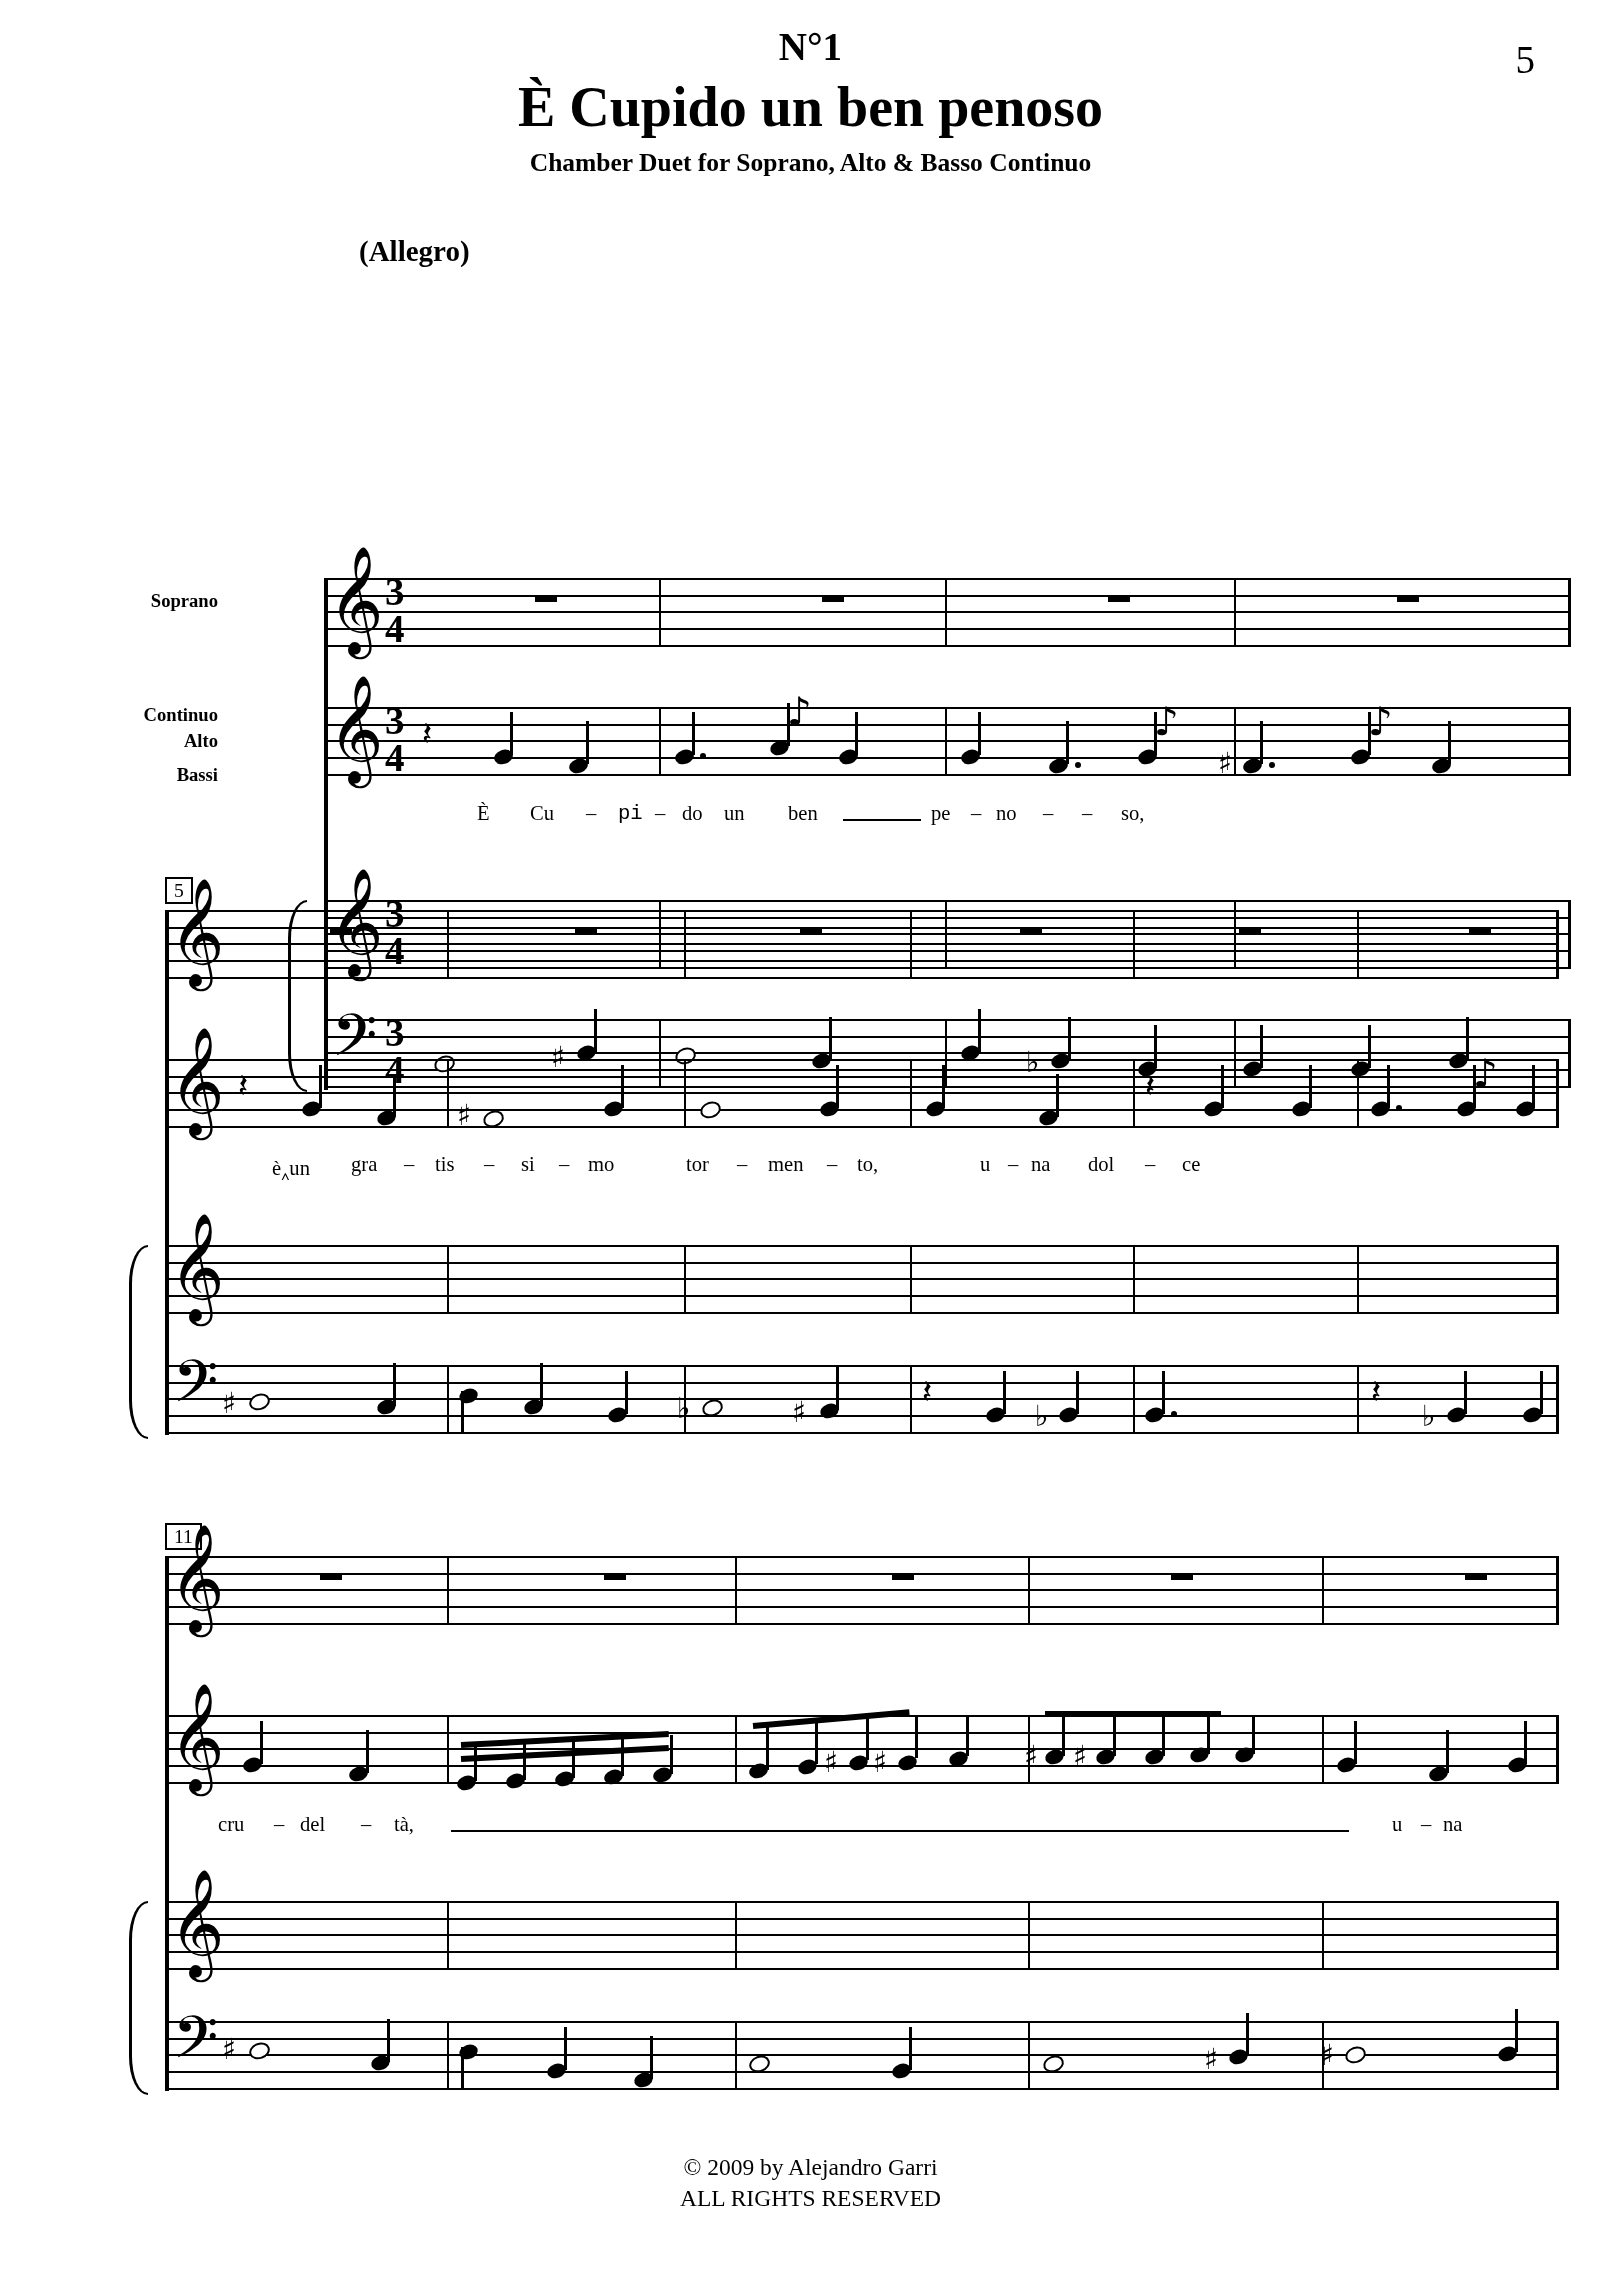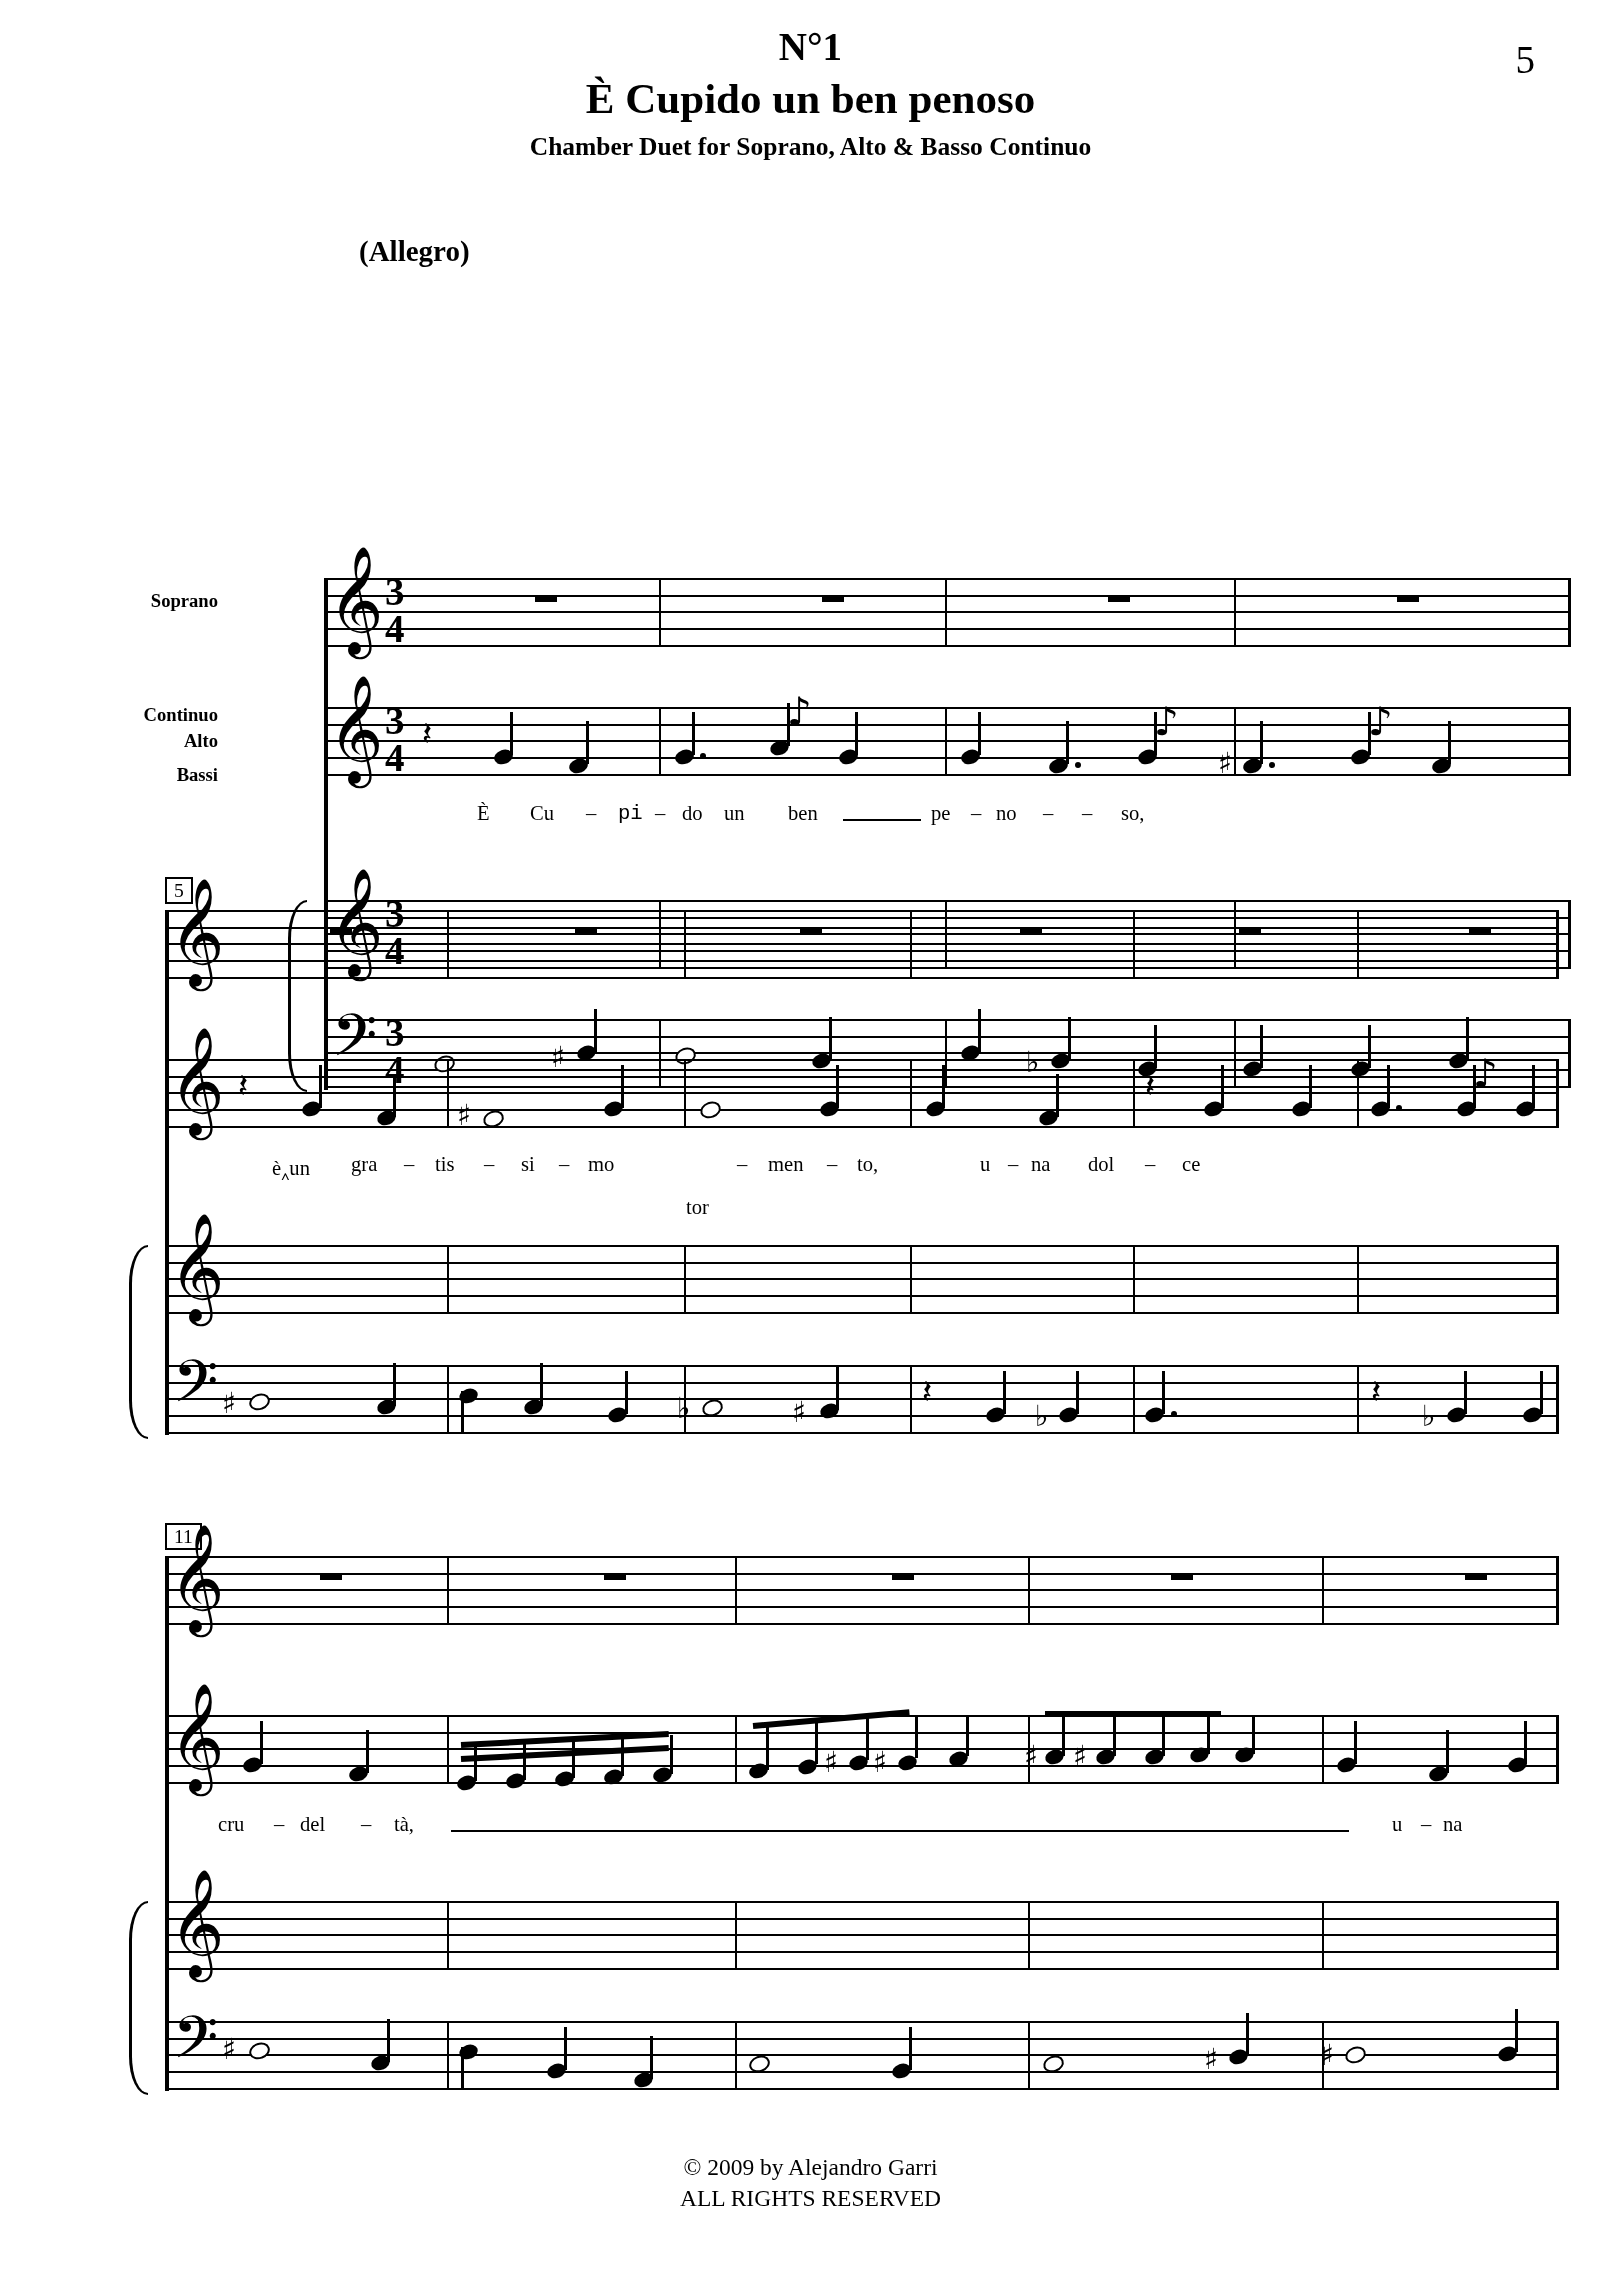--- a/index.html
+++ b/index.html
@@ -13,21 +13,21 @@
 
   
   .page-number{
     position:absolute;top:37px;right:86px;
     font-size:39px;font-family:"Liberation Serif",serif;
   }
   .title-block{
     position:absolute;left:0;right:0;top:25.5px;text-align:center;
   }
   .num-title{font-size:39px;font-weight:bold;line-height:1.1;}
-  .main-title{font-size:43px;font-weight:bold;line-height:1.25;margin-top:3.9px;}
+  .main-title{font-size:56px;font-weight:bold;line-height:1.25;margin-top:3.9px;}
   .subtitle{font-size:25.5px;font-weight:bold;margin-top:5.9px;}
 
   .tempo{
     position:absolute;left:359px;top:235px;
     font-size:29px;font-weight:bold;
   }
 
   
   .system{position:absolute;}
   .staff{position:absolute;}
@@ -354,21 +354,21 @@
 
     <div>
       <div class="lyric" style="left:272px;top:290px;">è‸un</div>
       <div class="lyric" style="left:351px;top:290px;">gra</div>
       <div class="lyric" style="left:404px;top:290px;">–</div>
       <div class="lyric" style="left:435px;top:290px;">tis</div>
       <div class="lyric" style="left:484px;top:290px;">–</div>
       <div class="lyric" style="left:521px;top:290px;">si</div>
       <div class="lyric" style="left:559px;top:290px;">–</div>
       <div class="lyric" style="left:588px;top:290px;">mo</div>
-      <div class="lyric" style="left:686px;top:290px;margin-top:43px;">tor</div>
+      <div class="lyric" style="left:686px;top:290px;">tor</div>
       <div class="lyric" style="left:737px;top:290px;">–</div>
       <div class="lyric" style="left:768px;top:290px;">men</div>
       <div class="lyric" style="left:827px;top:290px;">–</div>
       <div class="lyric" style="left:857px;top:290px;">to,</div>
       <div class="lyric" style="left:980px;top:290px;">u</div>
       <div class="lyric" style="left:1008px;top:290px;">–</div>
       <div class="lyric" style="left:1031px;top:290px;">na</div>
       <div class="lyric" style="left:1088px;top:290px;">dol</div>
       <div class="lyric" style="left:1145px;top:290px;">–</div>
       <div class="lyric" style="left:1182px;top:290px;">ce</div>

